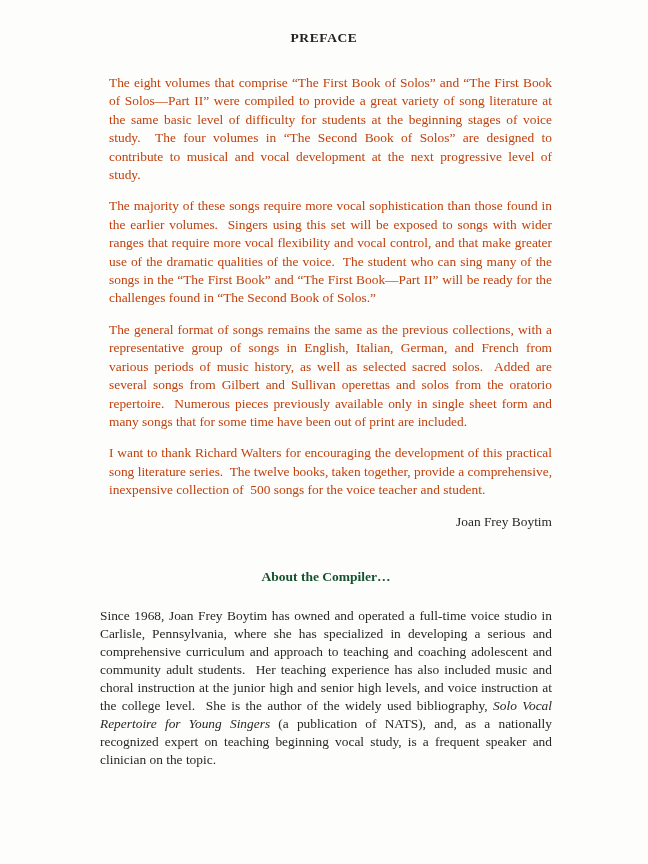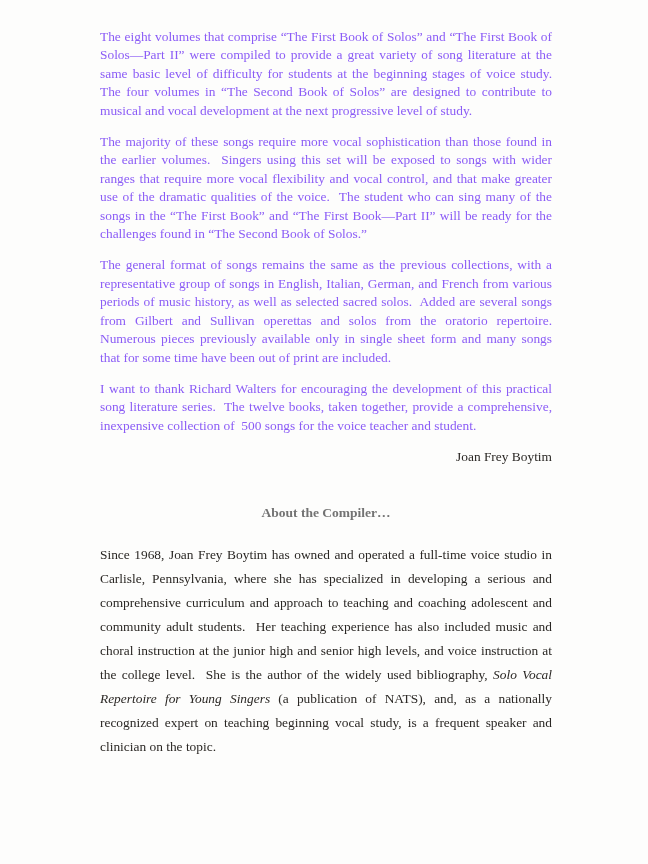--- a/index.html
+++ b/index.html
@@ -25,56 +25,57 @@
     font-size: 13.5px;
     font-weight: bold;
     letter-spacing: 0.6px;
     color: #26231f;
   }
   .content {
     box-sizing: border-box;
     padding: 28px 96px 0 100px;
   }
   .para {
-    margin: 0 0 13px 0;
+    margin: 0 0 13px 9px;
     font-size: 13.4px;
     line-height: 18.4px;
     text-align: justify;
     white-space: pre-wrap;
-    color: #8b5cf6;
+    color: #c2410c;
   }
   .signature {
     margin: 8px 0 0 0;
     font-size: 13.4px;
     line-height: 18.4px;
     text-align: right;
     color: #2a2724;
     font-family: Liberation Serif, serif;
   }
   .section-heading {
     margin: 38px 0 0 0;
     text-align: center;
     font-size: 13.5px;
     font-weight: bold;
-    color: #737373;
+    color: #14532d;
   }
   .about-para {
     margin: 22px 0 0 0;
     font-size: 13.4px;
-    line-height: 24px;
+    line-height: 18px;
     text-align: justify;
     white-space: pre-wrap;
     color: #2a2724;
   }
   .italic { font-style: italic; }
 </style>
 </head>
 <body>
 
 <div class="page">
+  <h1 class="page-title">PREFACE</h1>
 
   <div class="content">
     <p class="para">The eight volumes that comprise “The First Book of Solos” and “The First Book of Solos—Part II” were compiled to provide a great variety of song literature at the same basic level of difficulty for students at the beginning stages of voice study.  The four volumes in “The Second Book of Solos” are designed to contribute to musical and vocal development at the next progressive level of study.</p>
 
     <p class="para">The majority of these songs require more vocal sophistication than those found in the earlier volumes.  Singers using this set will be exposed to songs with wider ranges that require more vocal flexibility and vocal control, and that make greater use of the dramatic qualities of the voice.  The student who can sing many of the songs in the “The First Book” and “The First Book—Part II” will be ready for the challenges found in “The Second Book of Solos.”</p>
 
     <p class="para">The general format of songs remains the same as the previous collections, with a representative group of songs in English, Italian, German, and French from various periods of music history, as well as selected sacred solos.  Added are several songs from Gilbert and Sullivan operettas and solos from the oratorio repertoire.  Numerous pieces previously available only in single sheet form and many songs that for some time have been out of print are included.</p>
 
     <p class="para">I want to thank Richard Walters for encouraging the development of this practical song literature series.  The twelve books, taken together, provide a comprehensive, inexpensive collection of  500 songs for the voice teacher and student.</p>
 

